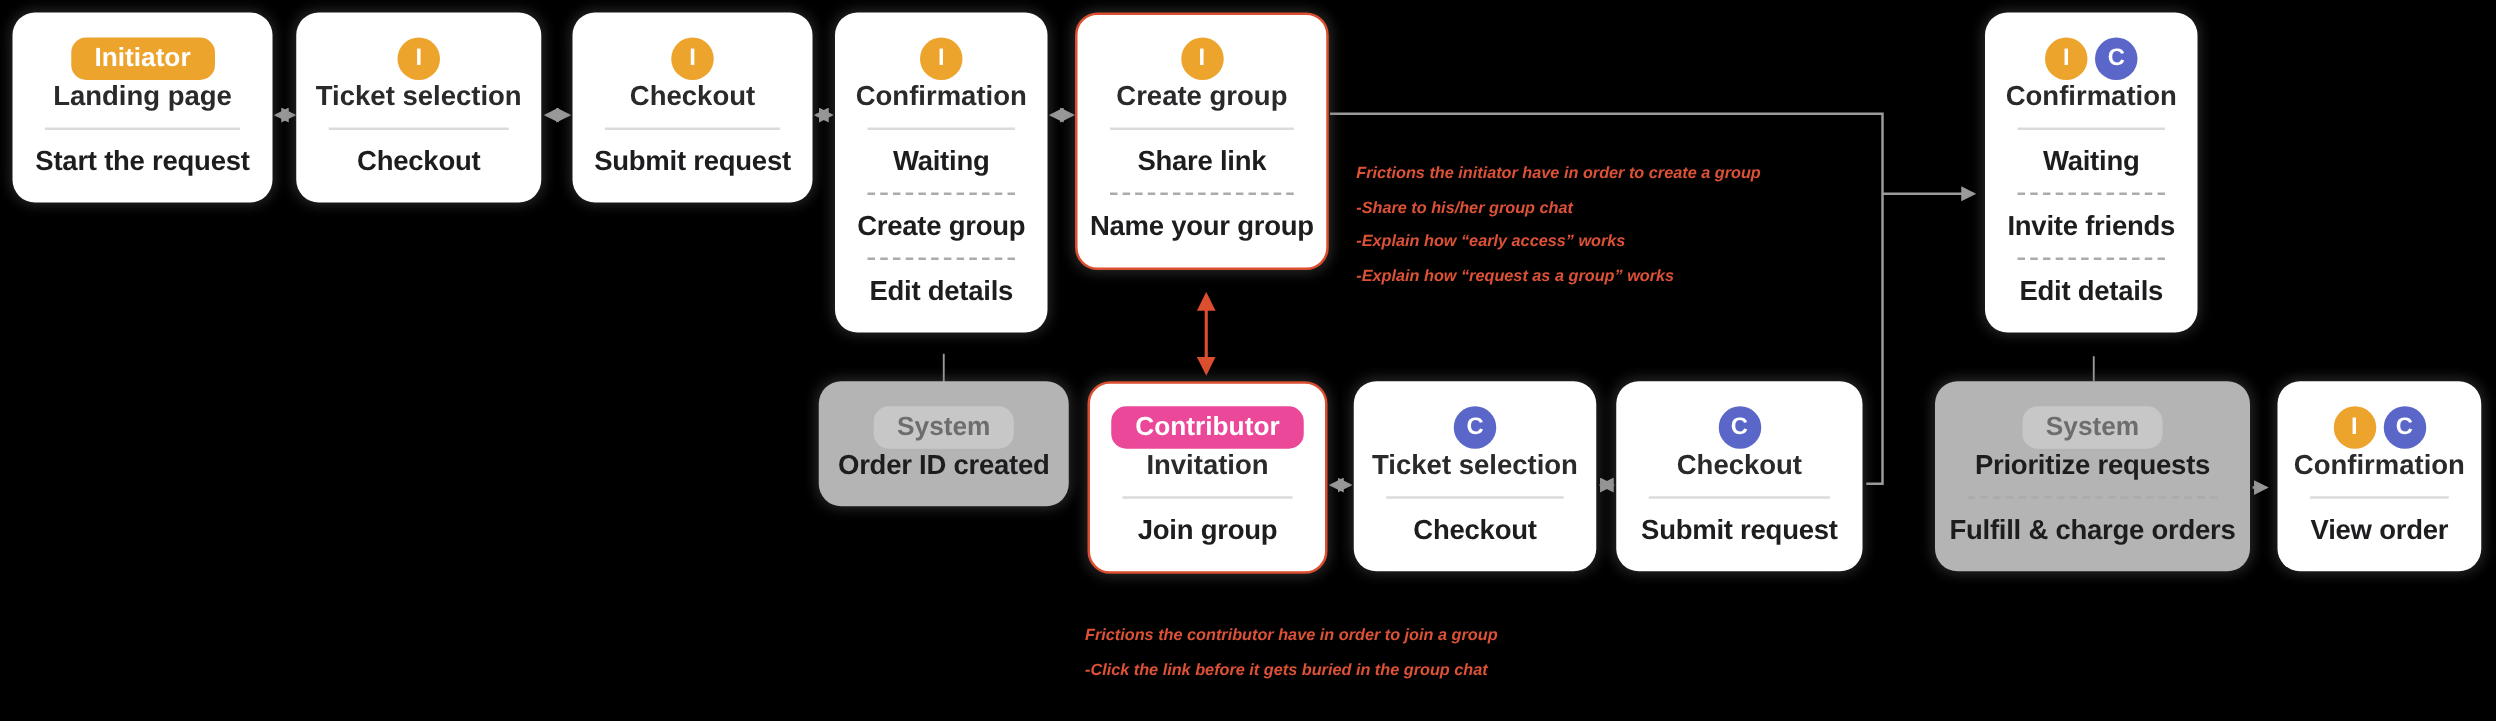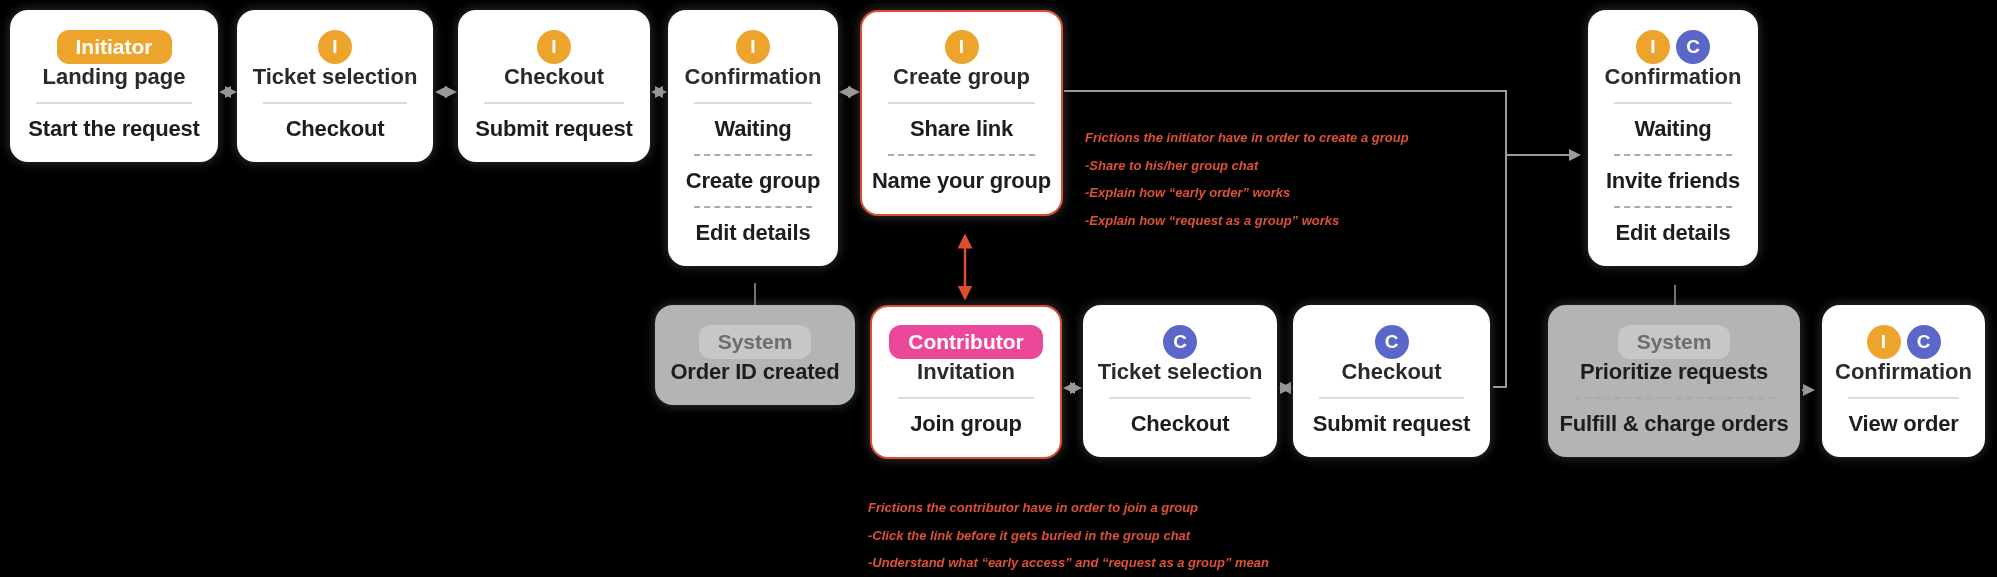--- a/index.html
+++ b/index.html
@@ -191,23 +191,22 @@
       <div class="circ blue">C</div>
     </div>
     <div class="crow title">Confirmation</div>
     <hr class="sep">
     <div class="crow action">View order</div>
   </div>
 
   <div class="note" style="left:1085px;top:124px;">
     <div>Frictions the initiator have in order to create a group</div>
     <div>-Share to his/her group chat</div>
-    <div>-Explain how “early order” works</div>
+    <div>-Explain how “early access” works</div>
     <div>-Explain how “request as a group” works</div>
   </div>
 
   <div class="note" style="left:868px;top:494px;">
     <div>Frictions the contributor have in order to join a group</div>
     <div>-Click the link before it gets buried in the group chat</div>
-    <div>-Understand what “early access” and “request as a group” mean</div>
   </div>
 
 </div>
 
 </body></html>

